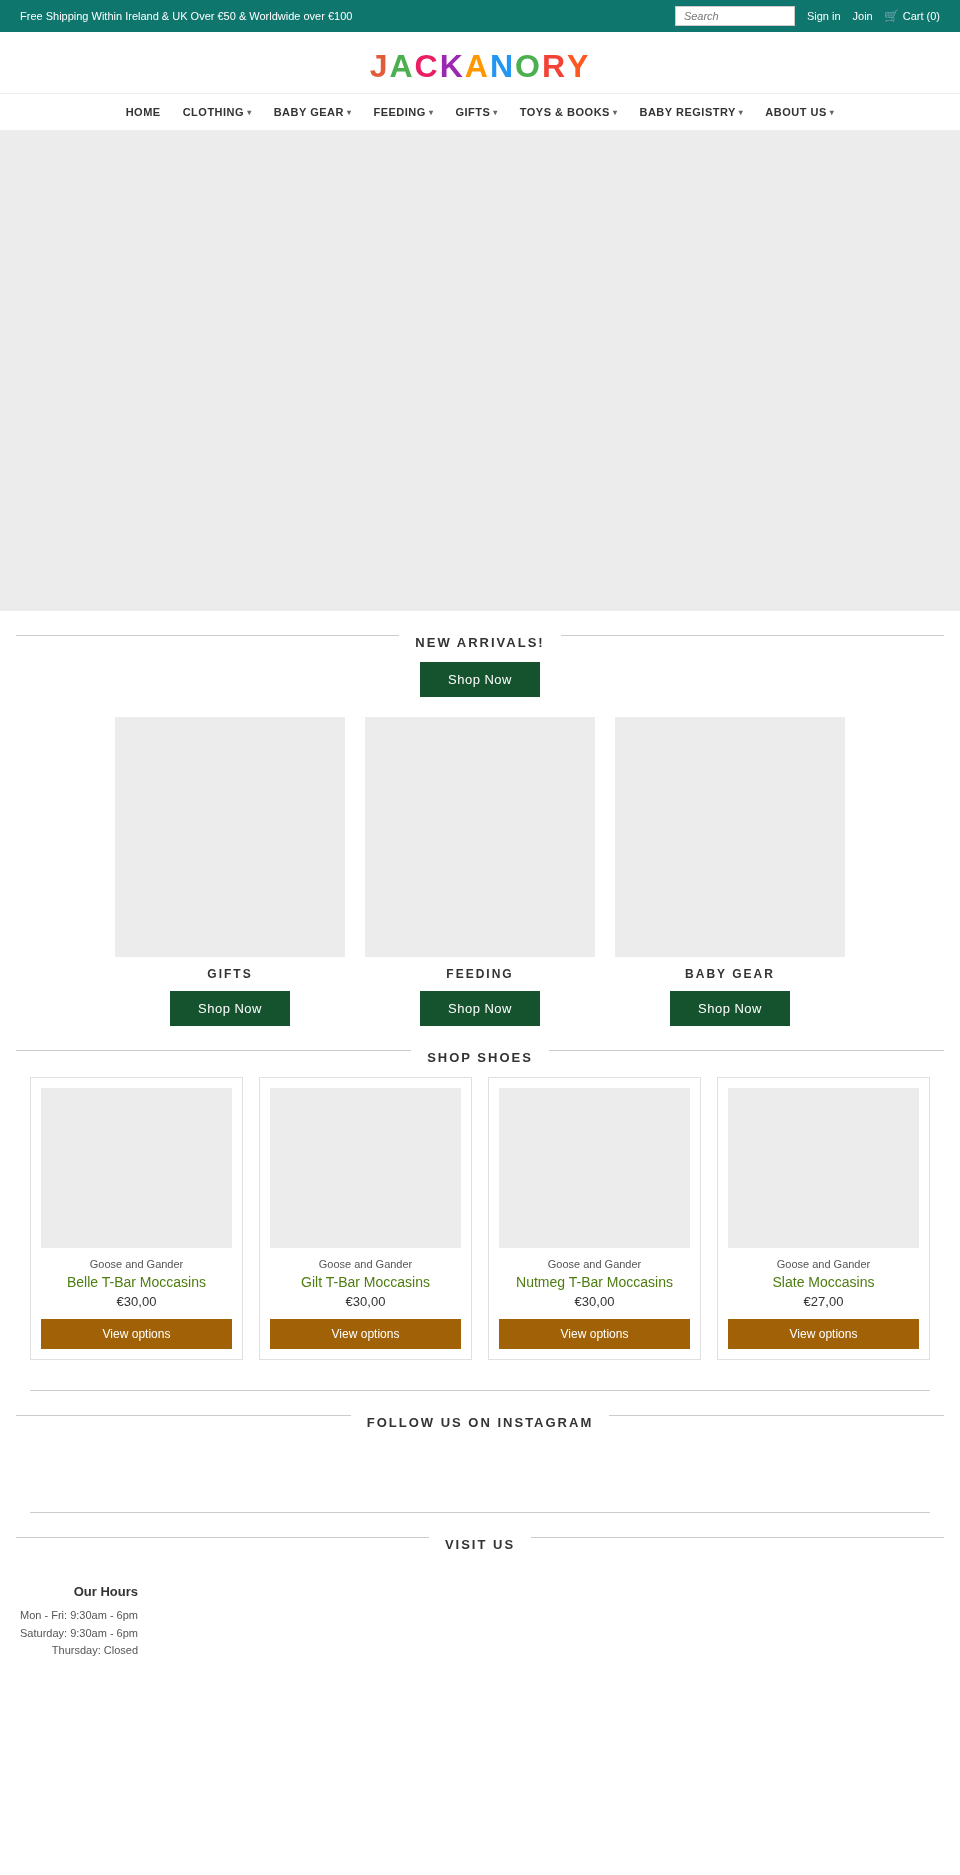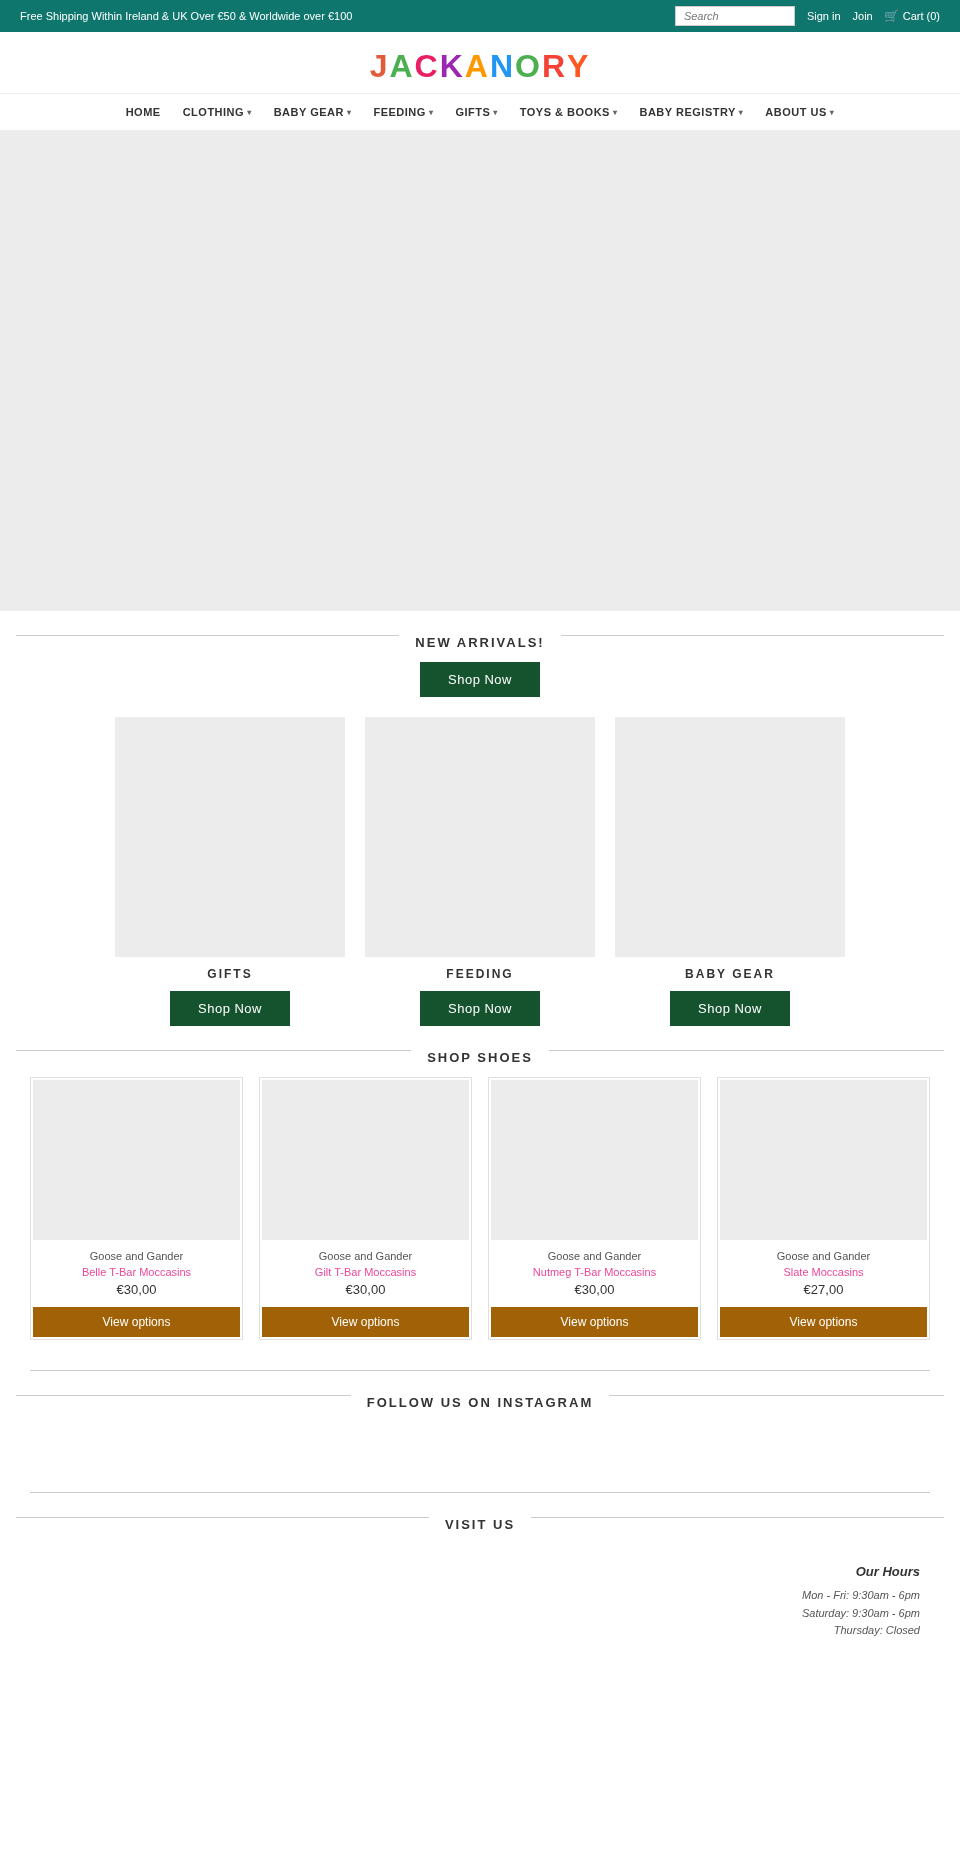--- a/index.html
+++ b/index.html
@@ -164,42 +164,42 @@
       padding: 0 30px;
       margin-bottom: 30px;
     }
     .shoes-grid {
       display: flex;
       gap: 16px;
       justify-content: center;
     }
     .shoe-card {
       border: 1px solid #e0e0e0;
-      padding: 2px;
+      padding: 10px;
       flex: 1;
       max-width: 215px;
       display: flex;
       flex-direction: column;
       align-items: center;
     }
     .shoe-img {
       background: #ececec;
       width: 100%;
       height: 160px;
       margin-bottom: 10px;
     }
     .shoe-brand {
       font-size: 11px;
       color: #555;
       margin-bottom: 4px;
       text-align: center;
     }
     .shoe-name {
-      font-size: 11px;
-      color: #ec4899;
+      font-size: 14px;
+      color: #4d7c0f;
       margin-bottom: 4px;
       text-align: left;
       font-weight: 500;
     }
     .shoe-price {
       font-size: 13px;
       color: #333;
       margin-bottom: 10px;
       text-align: center;
     }
@@ -217,23 +217,22 @@
     .instagram-section {
       margin: 20px 0 10px;
     }
     .visit-section {
       margin: 10px 0;
     }
 
     
     .hours-container {
       display: flex;
-      justify-content: flex-end;
-      padding: 20px 40px;
-      font-style: italic;
+      justify-content: flex-start;
+      padding: 20px 20px;
     }
     .hours-box {
       text-align: right;
     }
     .hours-title {
       font-size: 13px;
       font-weight: 700;
       color: #333;
       margin-bottom: 8px;
     }

